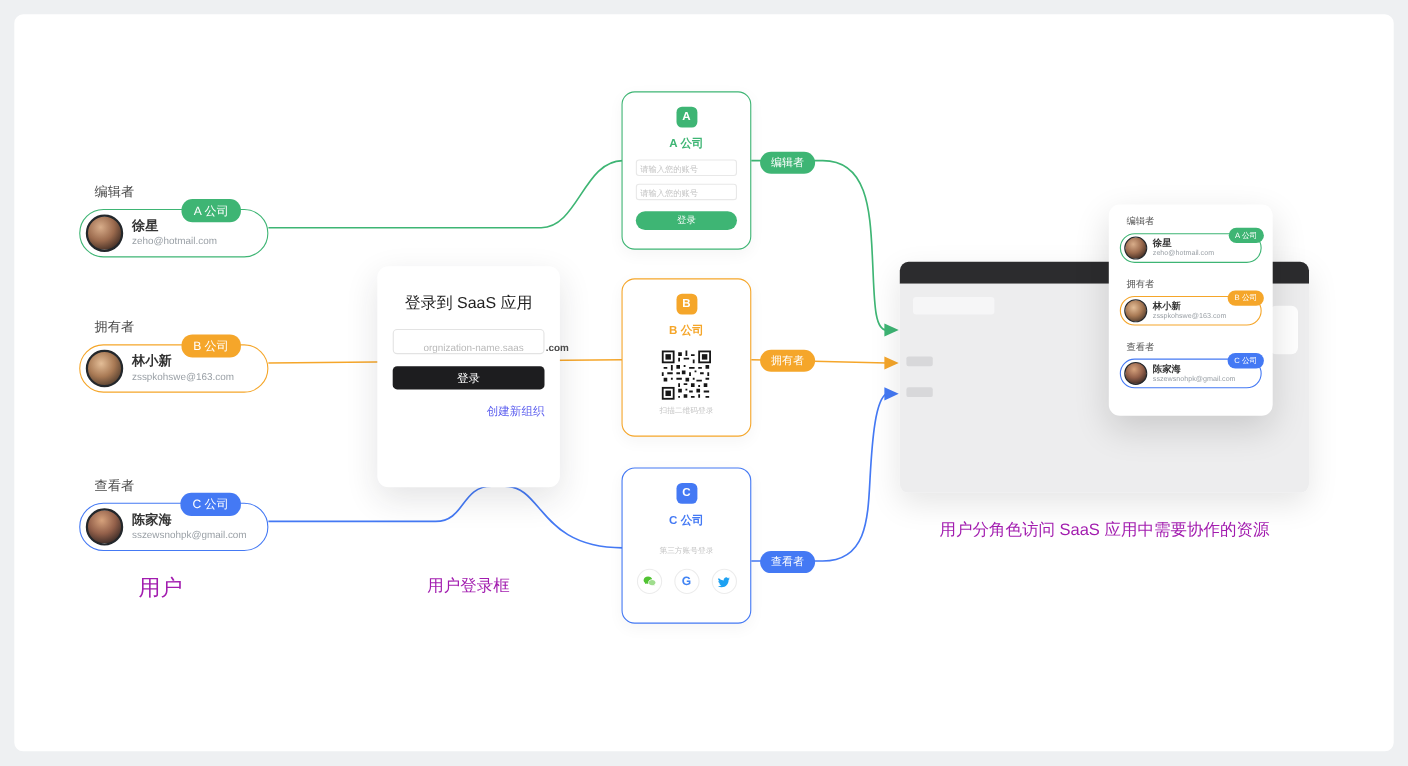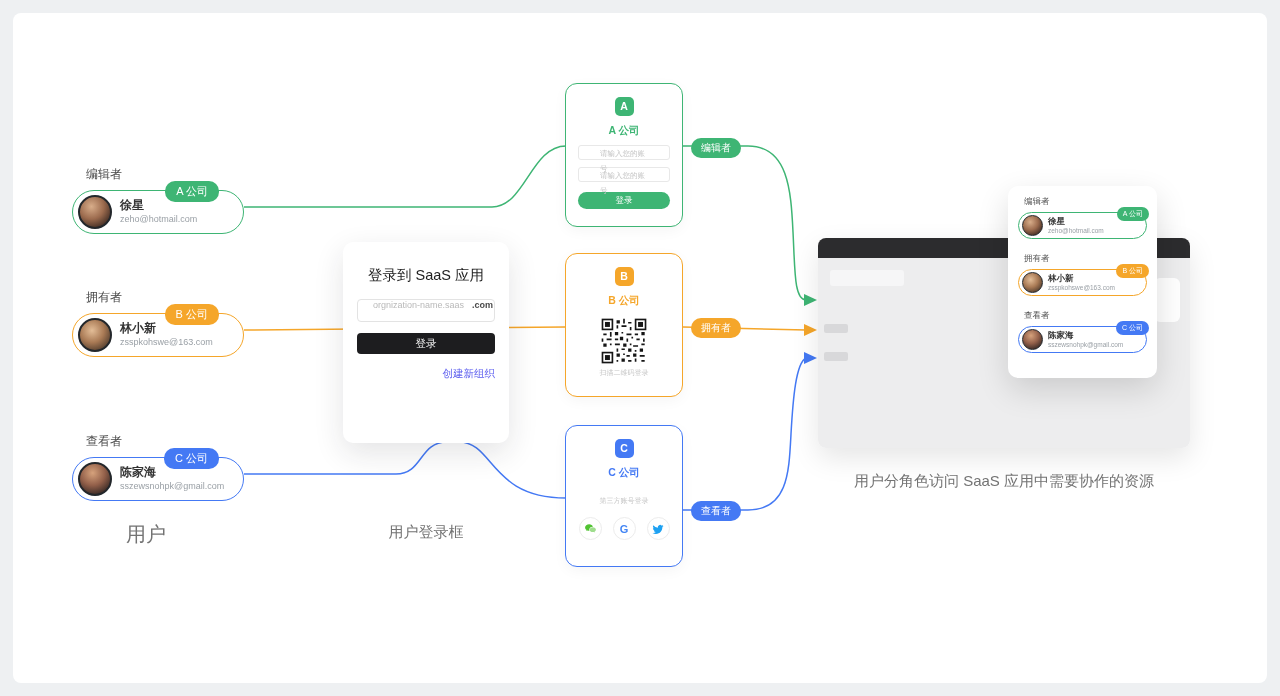--- a/index.html
+++ b/index.html
@@ -21,43 +21,43 @@
   .av1{background:radial-gradient(circle at 38% 32%,#d8ad8a 0%,#9c6b4e 45%,#4a3328 78%,#221a16 100%)}
   .av2{background:radial-gradient(circle at 40% 35%,#e3bd97 0%,#a97a55 45%,#5c4432 78%,#2a211b 100%)}
   .av3{background:radial-gradient(circle at 42% 30%,#d6a27c 0%,#93604a 45%,#43302a 78%,#201a18 100%)}
   .u-text{margin-left:8px;line-height:1.3}
   .u-name{font-size:12px;font-weight:bold;color:#333}
   .u-email{font-size:9px;color:#9aa0a6}
   .company-badge{position:absolute;top:-10px;right:24px;color:#fff;font-size:11px;padding:3px 11px;
                  border-radius:10px;white-space:nowrap}
   .bg-g{background:#3EB574}.bg-o{background:#F5A62A}.bg-b{background:#4479F4}
 
-  .caption{position:absolute;text-align:center;color:#737373;z-index:2}
+  .caption{position:absolute;text-align:center;color:#a21caf;z-index:2}
 
   
   .login-card{position:absolute;left:343px;top:242px;width:166px;height:201px;background:#fff;border-radius:10px;
               box-shadow:0 10px 30px rgba(31,35,41,.12);z-index:3;box-sizing:border-box;padding:24px 14px 0}
   .lc-title{font-size:14.5px;font-weight:normal;text-align:center;color:#1f1f1f}
   .lc-sub{margin-top:10px;font-size:10px;color:#9aa0a6;text-align:center;line-height:1.55}
-  .lc-input{margin-top:14px;height:21px;border:1px solid #e3e3e3;border-radius:4px;display:flex;align-items:flex-start;
-            padding:0 7px;gap:8px;background:#fff}
+  .lc-input{margin-top:14px;height:21px;border:1px solid #e3e3e3;border-radius:4px;display:flex;align-items:flex-end;
+            padding:0 7px;gap:20px;background:#fff}
   .lc-ph{font-size:9px;color:#b9b9b9;white-space:nowrap}
   .lc-suffix{font-size:9px;color:#4a4a4a;font-weight:bold}
   .lc-btn{margin-top:11px;height:21px;border-radius:4px;background:#1d1d1f;color:#fff;font-size:10.5px;
           display:flex;align-items:center;justify-content:center;cursor:pointer}
   .lc-link{margin-top:13px;text-align:right;font-size:10.5px;color:#5D5FEF;cursor:pointer}
 
   
   .ccard{position:absolute;left:565px;width:118px;background:#fff;border-radius:12px;z-index:2;text-align:center;
          box-sizing:border-box;box-shadow:0 4px 14px rgba(0,0,0,.04)}
   .cc-icon{width:19px;height:19px;border-radius:5px;margin:13px auto 0;color:#fff;font-size:10.5px;font-weight:bold;
            line-height:19px;text-align:center}
   .cc-name{margin-top:8px;font-size:10.5px;font-weight:bold}
   .cc-input{width:92px;height:15px;border:1px solid #e8e8e8;border-radius:3px;margin:7px auto 0;font-size:7.5px;
-            color:#c4c4c4;text-align:left;padding:0 21px;line-height:15px;box-sizing:border-box}
+            color:#c4c4c4;text-align:left;padding:0 3px;line-height:15px;box-sizing:border-box}
   .cc-input:first-of-type{margin-top:10px}
   .cc-btn{width:92px;height:17px;border-radius:9px;color:#fff;font-size:8.5px;line-height:17px;margin:10px auto 0;cursor:pointer}
   .cc-hint{font-size:7px;color:#c6c6c6}
   .tp-row{margin-top:11px;display:flex;justify-content:center;gap:11px}
   .tp-icon{width:21px;height:21px;border-radius:50%;background:#fff;border:1px solid #ececec;display:flex;
            align-items:center;justify-content:center;cursor:pointer}
   .g-letter{font-size:11px;font-weight:bold;color:#4285F4}
 
   
   .role-chip{position:absolute;z-index:2;color:#fff;font-size:10px;padding:3px 10px;border-radius:10px;white-space:nowrap}

